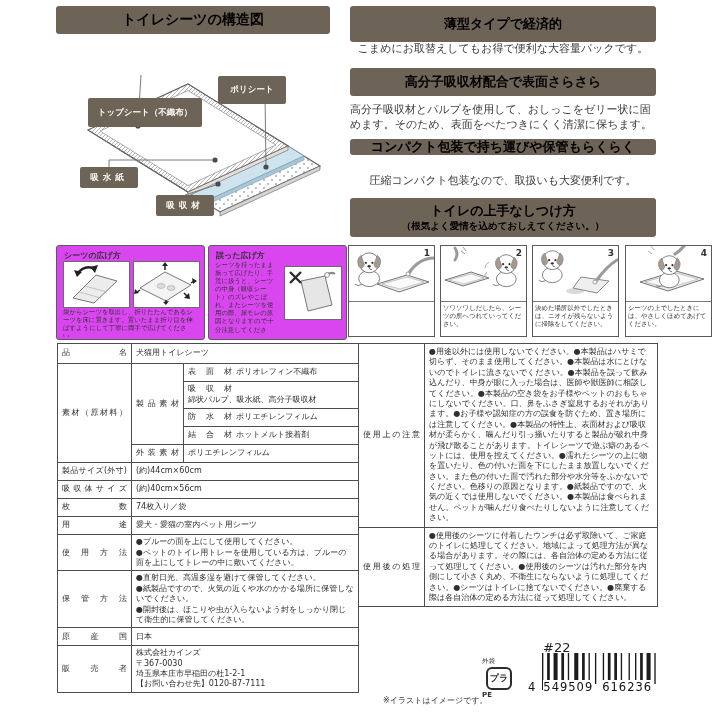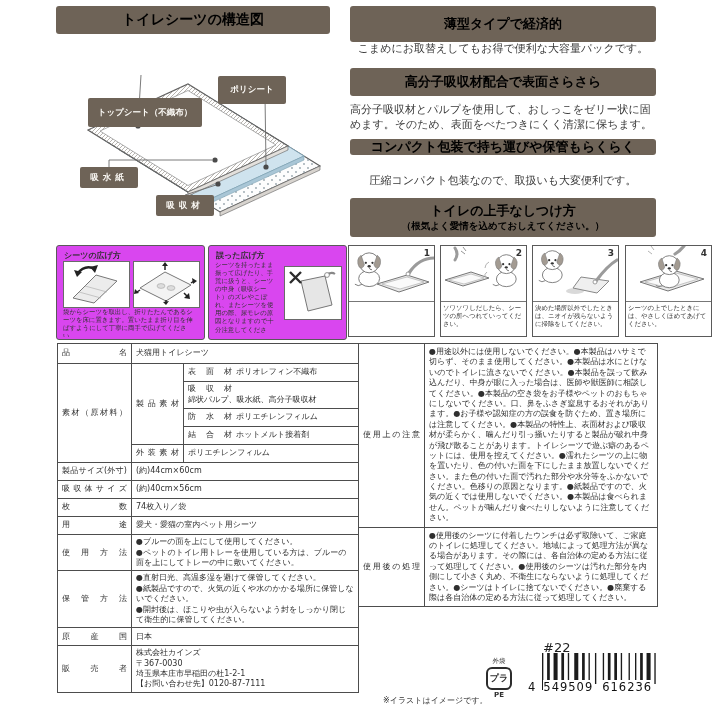--- a/index.html
+++ b/index.html
@@ -32,21 +32,21 @@
   table.spec{border-collapse:collapse;table-layout:fixed;background:#fff;}
   table.spec td{border:1px solid #4d4d4d;font-size:8px;line-height:1.3;padding:2px 4px;vertical-align:middle;color:#2f2f2f;}
   td.lab{text-align:justify;}
   td.lab span{display:block;width:100%;text-align:justify;text-align-last:justify;}
   .mk{display:inline-block;width:44px;text-align:justify;text-align-last:justify;vertical-align:middle;margin-right:4px;}
   .mv{display:inline-block;vertical-align:middle;}
   .bullets div{margin:0;}
   .noteb{font-size:7.6px;line-height:1.28;}
   
   .disclaimer{font-size:8px;color:#333;}
-  .recycle{width:34px;text-align:center;}
+  .recycle{width:34px;text-align:left;}
   .recycle .rt{font-size:6.5px;}
   .recycle .rm{width:22px;height:19px;border:2px solid #2c2c2c;border-radius:6px;margin:1px auto 1px auto;
                font-size:9px;font-weight:bold;display:flex;align-items:center;justify-content:center;color:#2c2c2c;}
   .recycle .rb{font-size:7px;font-weight:bold;}
   .lot{font-size:13px;color:#222;}
   .bcdigits{display:flex;font-size:11.5px;color:#111;letter-spacing:1px;}
   .bcdigits span{background:#fff;}
   svg{display:block;}
 </style>
 </head>

